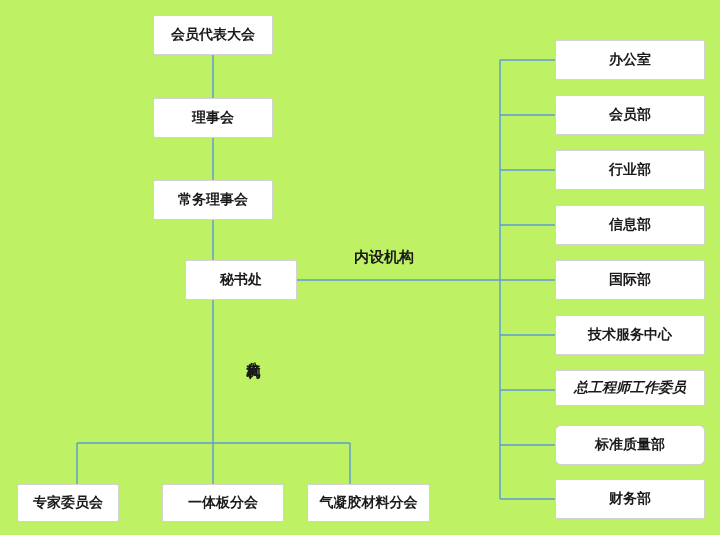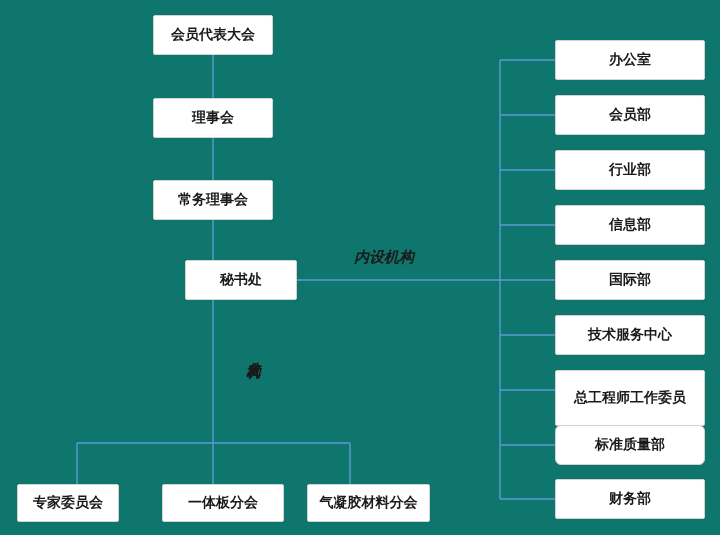--- a/index.html
+++ b/index.html
@@ -5,21 +5,21 @@
   html, body {
     margin: 0;
     padding: 0;
     background: #ffffff;
     font-family: "Liberation Sans", "DejaVu Sans", sans-serif;
   }
   .canvas {
     position: relative;
     width: 720px;
     height: 535px;
-    background: #0f766e;
+    background: #bef264;
     overflow: hidden;
   }
   .wires {
     position: absolute;
     left: 0;
     top: 0;
     pointer-events: none;
   }
   .node {
     position: absolute;
@@ -35,21 +35,20 @@
     color: #1a1a1a;
     white-space: nowrap;
     box-shadow: 0 0 0 0.5px rgba(0,0,0,0.02);
   }
   .group-label {
     position: absolute;
     font-size: 15px;
     font-weight: 700;
     color: #1a1a1a;
     white-space: nowrap;
-    font-style: italic;
   }
   .group-label.vertical {
     writing-mode: vertical-rl;
     text-orientation: upright;
     font-size: 14px;
     letter-spacing: 1px;
     white-space: normal;
   }
 </style>
 </head>
@@ -90,21 +89,21 @@
 
   <div class="group-label" style="left:354px; top:248px;">内设机构</div>
   <div class="group-label vertical" style="left:245px; top:351px; height:70px;">分支机构</div>
 
   <div class="node" style="left:555px; top:40px;  width:150px; height:40px;">办公室</div>
   <div class="node" style="left:555px; top:95px;  width:150px; height:40px;">会员部</div>
   <div class="node" style="left:555px; top:150px; width:150px; height:40px;">行业部</div>
   <div class="node" style="left:555px; top:205px; width:150px; height:40px;">信息部</div>
   <div class="node" style="left:555px; top:260px; width:150px; height:40px;">国际部</div>
   <div class="node" style="left:555px; top:315px; width:150px; height:40px;">技术服务中心</div>
-  <div class="node" style="left:555px; top:370px; width:150px; height:56px;">总工程师工作委员</div>
+  <div class="node" style="left:555px; top:370px; width:150px; height:36px;font-style:italic;">总工程师工作委员</div>
   <div class="node" style="left:555px; top:425px; width:150px; height:40px;border-radius:6px;">标准质量部</div>
   <div class="node" style="left:555px; top:479px; width:150px; height:40px;">财务部</div>
 
   <div class="node" style="left:17px;  top:484px; width:102px; height:38px;">专家委员会</div>
   <div class="node" style="left:162px; top:484px; width:122px; height:38px;text-align:center;">一体板分会</div>
   <div class="node" style="left:307px; top:484px; width:123px; height:38px;">气凝胶材料分会</div>
 
 </div>
 
 </body></html>

